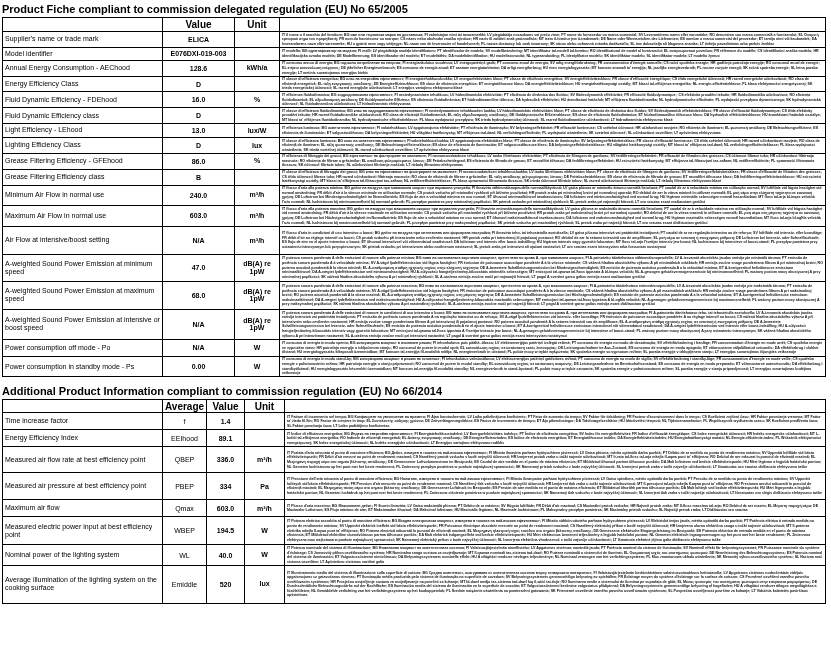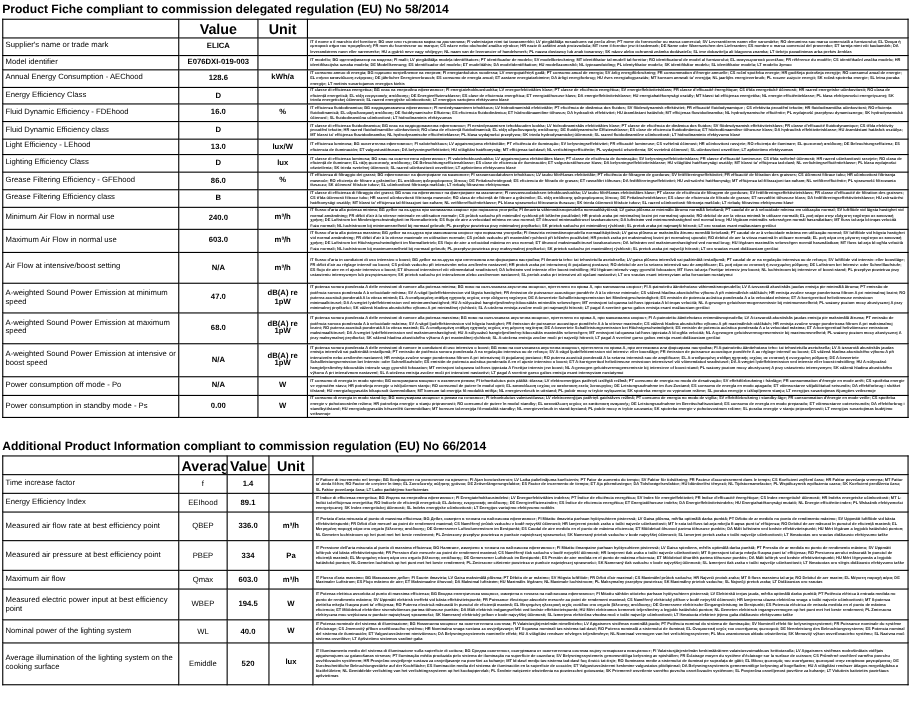--- a/index.html
+++ b/index.html
@@ -7,51 +7,51 @@
     width:831px;height:645px;
     background:#ffffff;color:#000000;
     font-family:"Liberation Sans", sans-serif;
     overflow:hidden;
   }
   .page{padding:2px 0 0 2px;}
   .fiche-title{
     font-size:11px;font-weight:bold;line-height:1.1;
     margin:1px 0 2px 0;
   }
-  .fiche-title.second{margin-top:20px;}
+  .fiche-title.second{margin-top:8px;}
   table.fiche{
     border-collapse:collapse;table-layout:fixed;
     width:823px;
   }
   table.fiche th, table.fiche td{
     border:1px solid #000000;
     padding:0.5px 2px;
     vertical-align:middle;
     overflow:hidden;
   }
   table.fiche th{
-    font-size:13px;font-weight:bold;text-align:center;
+    font-size:10px;font-weight:bold;text-align:center;
   }
   th.blank{border:none;background:#ffffff;}
   td.lbl{font-size:7px;line-height:1.15;text-align:left;padding-left:3px;}
   td.val{font-size:7px;font-weight:bold;text-align:center;}
   td.sym{font-size:7px;text-align:center;}
   td.unit{font-size:7px;font-weight:bold;text-align:center;line-height:1.1;}
   td.note{
     font-size:3.6px;line-height:1.28;font-weight:bold;
     text-align:left;color:#111111;
     word-break:normal;
   }
 </style>
 </head>
 <body>
 
 <div class="page">
 
-  <div class="fiche-title">Product Fiche compliant to commission delegated regulation (EU) No 58/2014</div>
+  <div class="fiche-title">Product Fiche compliant to commission delegated regulation (EU) No 65/2005</div>
 
   <table class="fiche">
     <colgroup>
       <col style="width:160px">
         <col style="width:72px">
         <col style="width:45px">
         <col style="width:546px">
     </colgroup>
     <thead>
       <tr style="height:14px">

